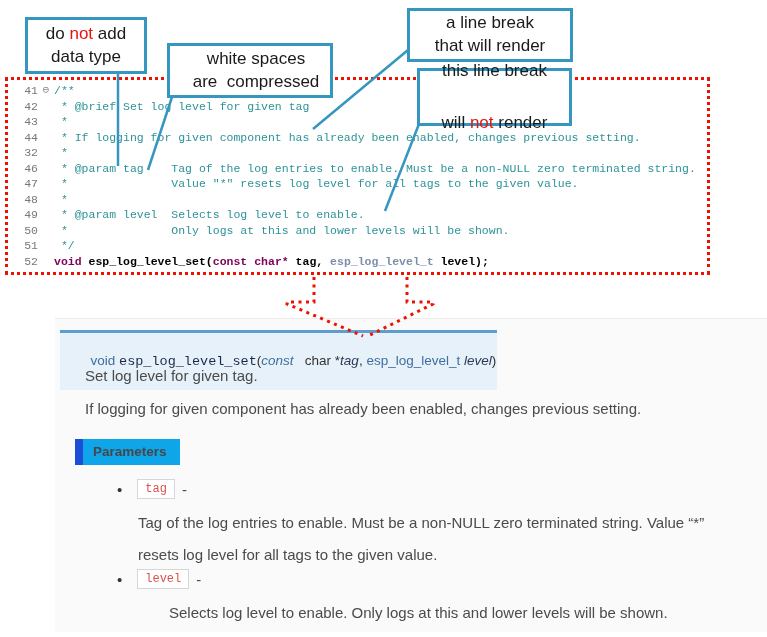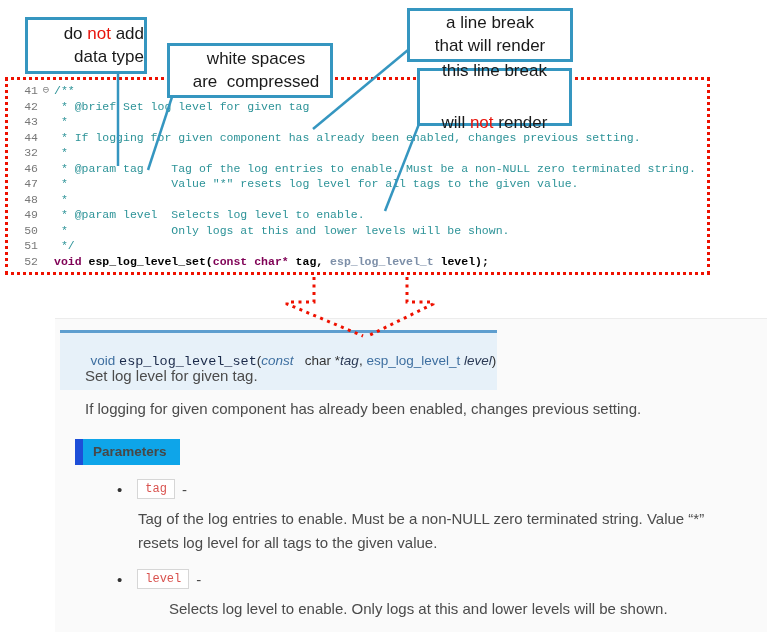--- a/index.html
+++ b/index.html
@@ -11,21 +11,21 @@
 
   
   .callout {
     position:absolute; z-index:10; background:#ffffff;
     border:3px solid #3596c0; color:#1a1a1a;
     font-size:17px; line-height:1.35; text-align:center;
     display:flex; flex-direction:column; justify-content:center;
     white-space:pre;
   }
   .callout .red { color:#e8140c; }
-  #box1 { left:25px;  top:17px; width:122px; height:57px;align-items:flex-end; }
+  #box1 { left:25px;  top:17px; width:122px; height:57px; }
   #box2 { left:167px; top:43px; width:166px; height:55px;padding-left:12px; }
   #box3 { left:407px; top:8px;  width:166px; height:54px; }
   #box4 { left:417px; top:68px; width:155px; height:58px;gap:29px; }
 
   
   .code-box {
     position:absolute; z-index:1; left:5px; top:77px; width:705px; height:198px;
     border:3px dotted #ee1100; background:#ffffff;
     font-family:"Liberation Mono","DejaVu Sans Mono", monospace;
     font-size:11.5px; line-height:15.5px; padding:3px 0 0 4px;
@@ -70,21 +70,21 @@
   .bullet-row { position:absolute; left:62px; display:flex; align-items:center; }
   #row1 { top:160px; } #row2 { top:250px; }
   .disc { color:#333333; font-size:15px; margin-right:15px; }
   .chip {
     display:inline-block; background:#ffffff; border:1px solid #d6d6d6;
     color:#d9534f; font-family:"Liberation Mono","DejaVu Sans Mono",monospace;
     font-size:12px; padding:2px 7px; margin-right:7px;
   }
   .dash { color:#4b4b4b; font-size:15px; }
   .pdesc { position:absolute; left:83px; width:600px; font-size:15px;
-           line-height:24px; color:#4b4b4b; }
+           line-height:32px; color:#4b4b4b; }
   #desc1 { top:188px; } #desc2 { top:278px;margin-left:31px; }
 </style>
 </head>
 <body>
 
 <div class="stage">
 
   <div class="code-box">
     <div class="cl">
       <span class="ln">41</span>

